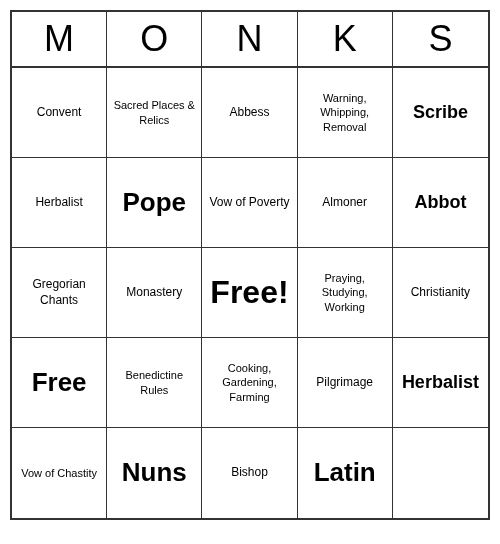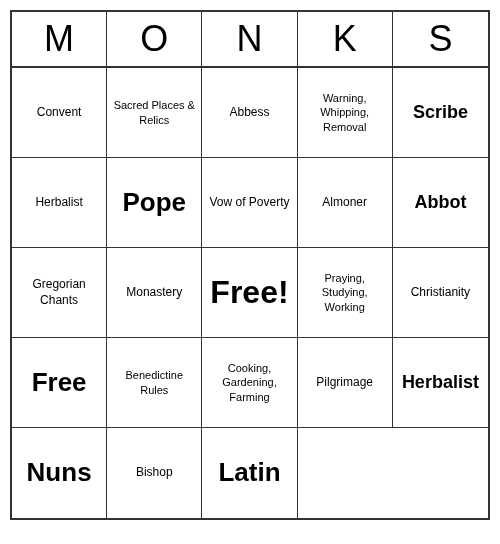--- a/index.html
+++ b/index.html
@@ -155,20 +155,23 @@
       </div>
       <div class="cell cell-small">
         <span>Cooking, Gardening, Farming</span>
       </div>
       <div class="cell">
         <span>Pilgrimage</span>
       </div>
       <div class="cell cell-medium">
         <span>Herbalist</span>
       </div>
+      <div class="cell cell-small">
+        <span>Vow of Chastity</span>
+      </div>
       <div class="cell cell-large">
         <span>Nuns</span>
       </div>
       <div class="cell">
         <span>Bishop</span>
       </div>
       <div class="cell cell-large">
         <span>Latin</span>
       </div>
     </div>

